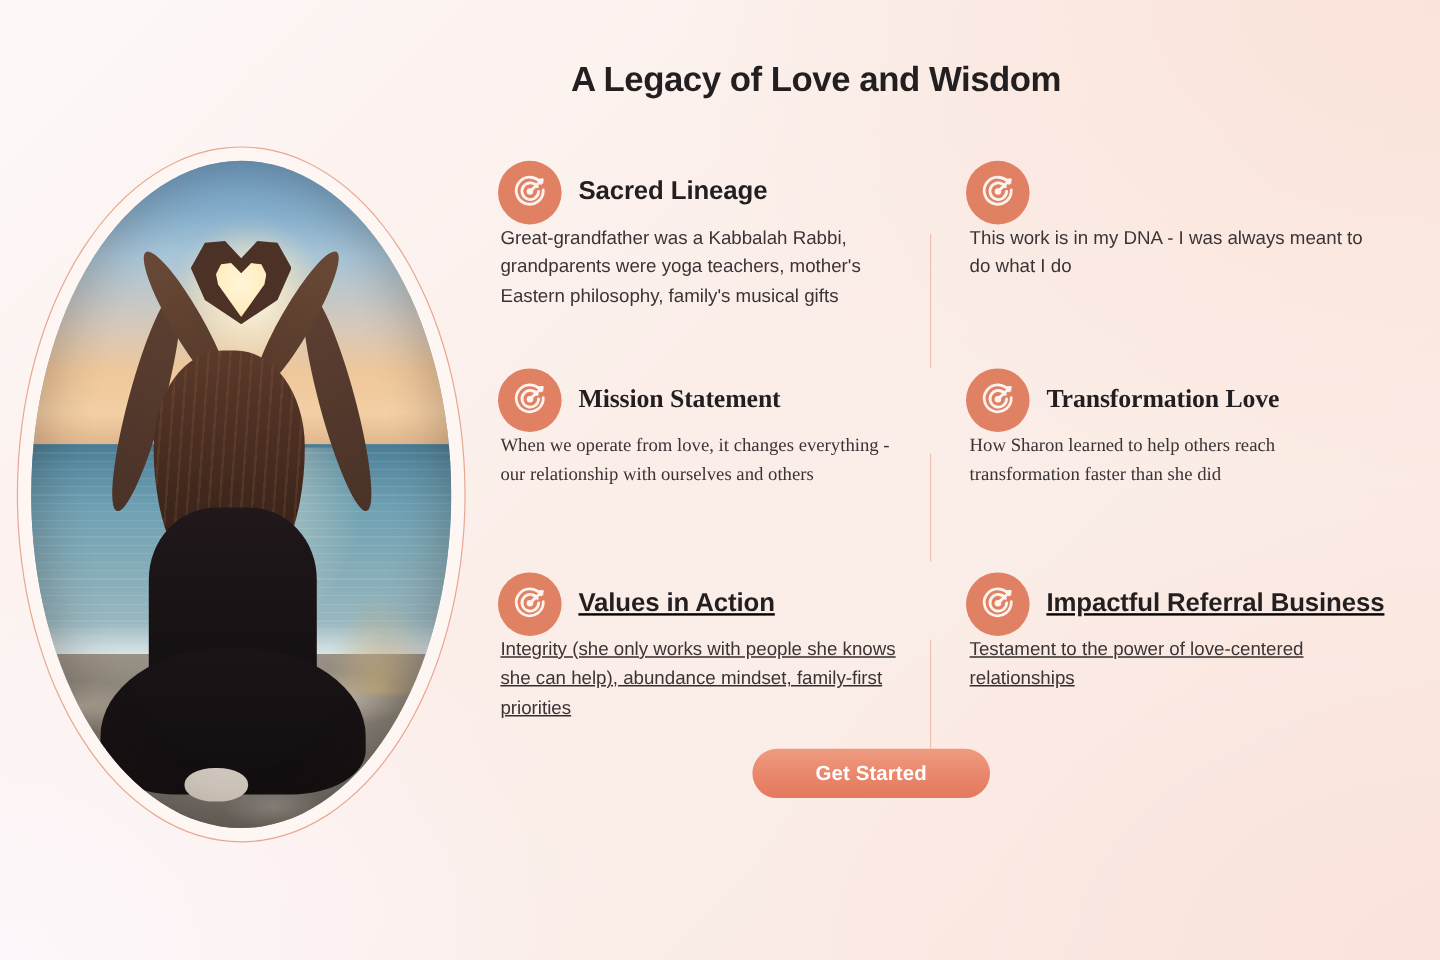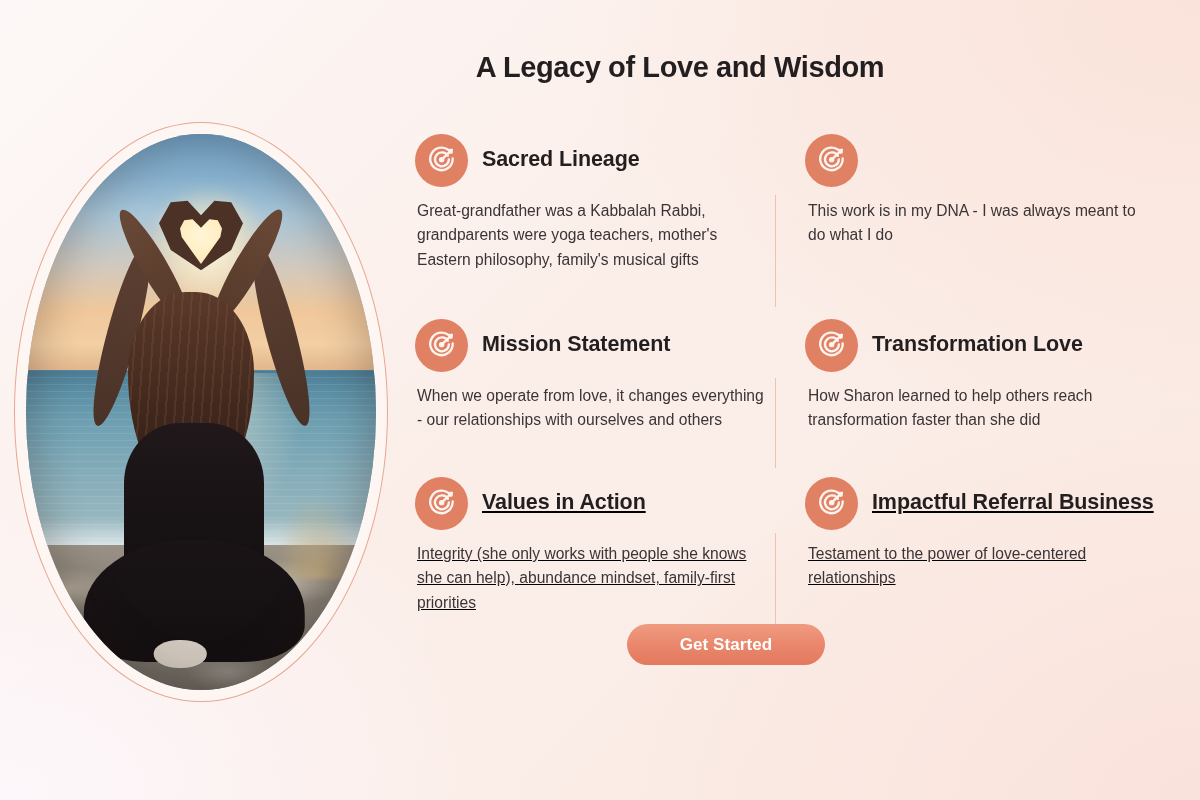--- a/index.html
+++ b/index.html
@@ -213,21 +213,21 @@
     width: 755px;
     height: 500px;
   }
   .feature {
     position: absolute;
     width: 350px;
   }
   .col-left  { left: 0px; }
   .col-right { left: 390px; }
   .row-1 { top: 0px; }
-  .row-2 { top: 185px; }
+  .row-2 { top: 173px; font-family: Liberation Serif, serif; }
   .row-3 { top: 343px; text-decoration: underline; }
 
   .feat-head {
     display: flex;
     align-items: center;
     gap: 14px;
     min-height: 54px;
   }
   .feat-icon {
     flex: 0 0 auto;
@@ -241,21 +241,21 @@
   }
   .feat-icon svg { display: block; }
   .feat-title {
     font-size: 21.5px;
     font-weight: bold;
     color: #231f20;
     line-height: 1.18;
     letter-spacing: -0.1px;
   }
   .feat-body {
-    margin-top: 12px;
+    margin-top: 0;
     font-size: 15.6px;
     line-height: 1.56;
     color: #3b3436;
   }
   .col-left  .feat-body { margin-left: 2px; }
   .col-right .feat-body { margin-left: 3px; }
 
   
   .divider {
     position: absolute;
@@ -369,21 +369,21 @@
               <path d="M25.4 8.2A12 12 0 1 0 27.4 14.2"></path>
               <path d="M22.2 11.4A7.4 7.4 0 1 0 23.3 15.4"></path>
             </g>
             <circle cx="15.6" cy="15.6" r="2.9" fill="#fdf3ef"></circle>
             <path d="M15.6 15.6 L26.4 5.2" stroke="#fdf3ef" stroke-width="2.6" stroke-linecap="round" fill="none"></path>
             <path d="M22.6 4.0 L27.6 4.2 L27.4 9.2 Z" fill="#fdf3ef"></path>
           </svg>
         </span>
         <span class="feat-title">Mission Statement</span>
       </div>
-      <p class="feat-body">When we operate from love, it changes everything - our relationships with ourselves and others</p>
+      <p class="feat-body">When we operate from love, it changes everything - our relationship with ourselves and others</p>
     </div>
 
     <div class="feature col-right row-2">
       <div class="feat-head">
         <span class="feat-icon">
           <svg width="30" height="30" viewBox="0 0 32 32" aria-hidden="true">
             <g fill="none" stroke="#fdf3ef" stroke-width="2.5" stroke-linecap="round">
               <path d="M25.4 8.2A12 12 0 1 0 27.4 14.2"></path>
               <path d="M22.2 11.4A7.4 7.4 0 1 0 23.3 15.4"></path>
             </g>

